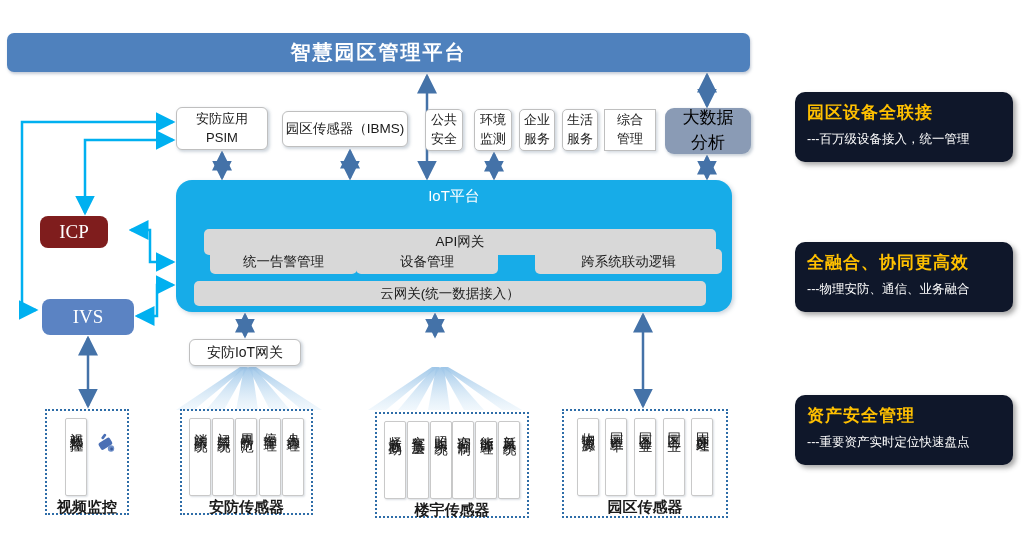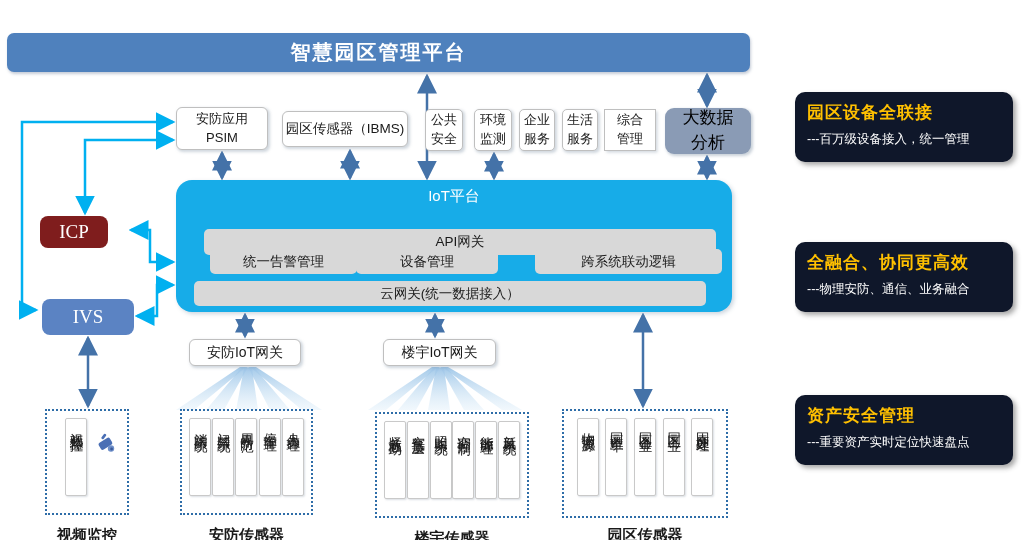--- a/index.html
+++ b/index.html
@@ -47,21 +47,21 @@
     color:#fff;font-size:19px;font-family:"Liberation Serif","DejaVu Serif",serif;
   }
   .ivs{
     left:42px;top:299px;width:92px;height:36px;background:#5B83C3;border-radius:8px;
     color:#fff;font-size:19px;font-family:"Liberation Serif","DejaVu Serif",serif;
   }
 
   
   .dgroup{
     border:2px dotted #2E6DA8;display:flex;flex-direction:column;
-    padding:7px 6px 4px 6px;background:transparent;gap:28px;
+    padding:7px 6px 4px 6px;background:transparent;
   }
   .ditems{flex:1;display:flex;flex-direction:row;justify-content:space-evenly;align-items:flex-start;}
   .vitem{
     writing-mode:vertical-rl;text-orientation:upright;
     border:1px solid #c9c9c9;background:#fff;border-radius:2px;
     font-size:13.5px;padding:3px 1px;height:70px;letter-spacing:2px;
     box-shadow:1px 1px 2px rgba(150,160,175,.35);
   }
   .dlabel{height:22px;font-size:15px;font-weight:bold;text-align:center;line-height:22px;}
 
@@ -188,23 +188,20 @@
   <div class="abs icp center">
     <span>ICP</span>
   </div>
   <div class="abs wbox center" style="left:189px;top:339px;width:112px;height:27px;font-size:14px;">
     <span>安防IoT网关</span>
   </div>
 
   <div class="abs ivs center">
     <span>IVS</span>
   </div>
-  <div class="abs wbox center" style="left:383px;top:339px;width:113px;height:27px;font-size:14px;">
-    <span>楼宇IoT网关</span>
-  </div>
 
   <div class="abs dgroup" style="left:45px;top:409px;width:84px;height:106px;">
     <div class="ditems" style="justify-content:flex-start;padding-left:12px;">
       <div class="vitem">视频监控</div>
       <svg width="26" height="26" viewBox="0 0 26 26" style="margin:14px 0 0 6px;">
         <g>
           <rect x="6" y="8" width="13" height="8" rx="2" fill="#4A6FB5" transform="rotate(-32 12 12)"></rect>
           <circle cx="18" cy="16.5" r="3.2" fill="#6E8FC9"></circle>
           <circle cx="18.6" cy="17" r="1.4" fill="#3A5A9B"></circle>
           <rect x="9.5" y="1.5" width="2.6" height="6" rx="1" fill="#4A6FB5" transform="rotate(38 10.8 4.5)"></rect>

